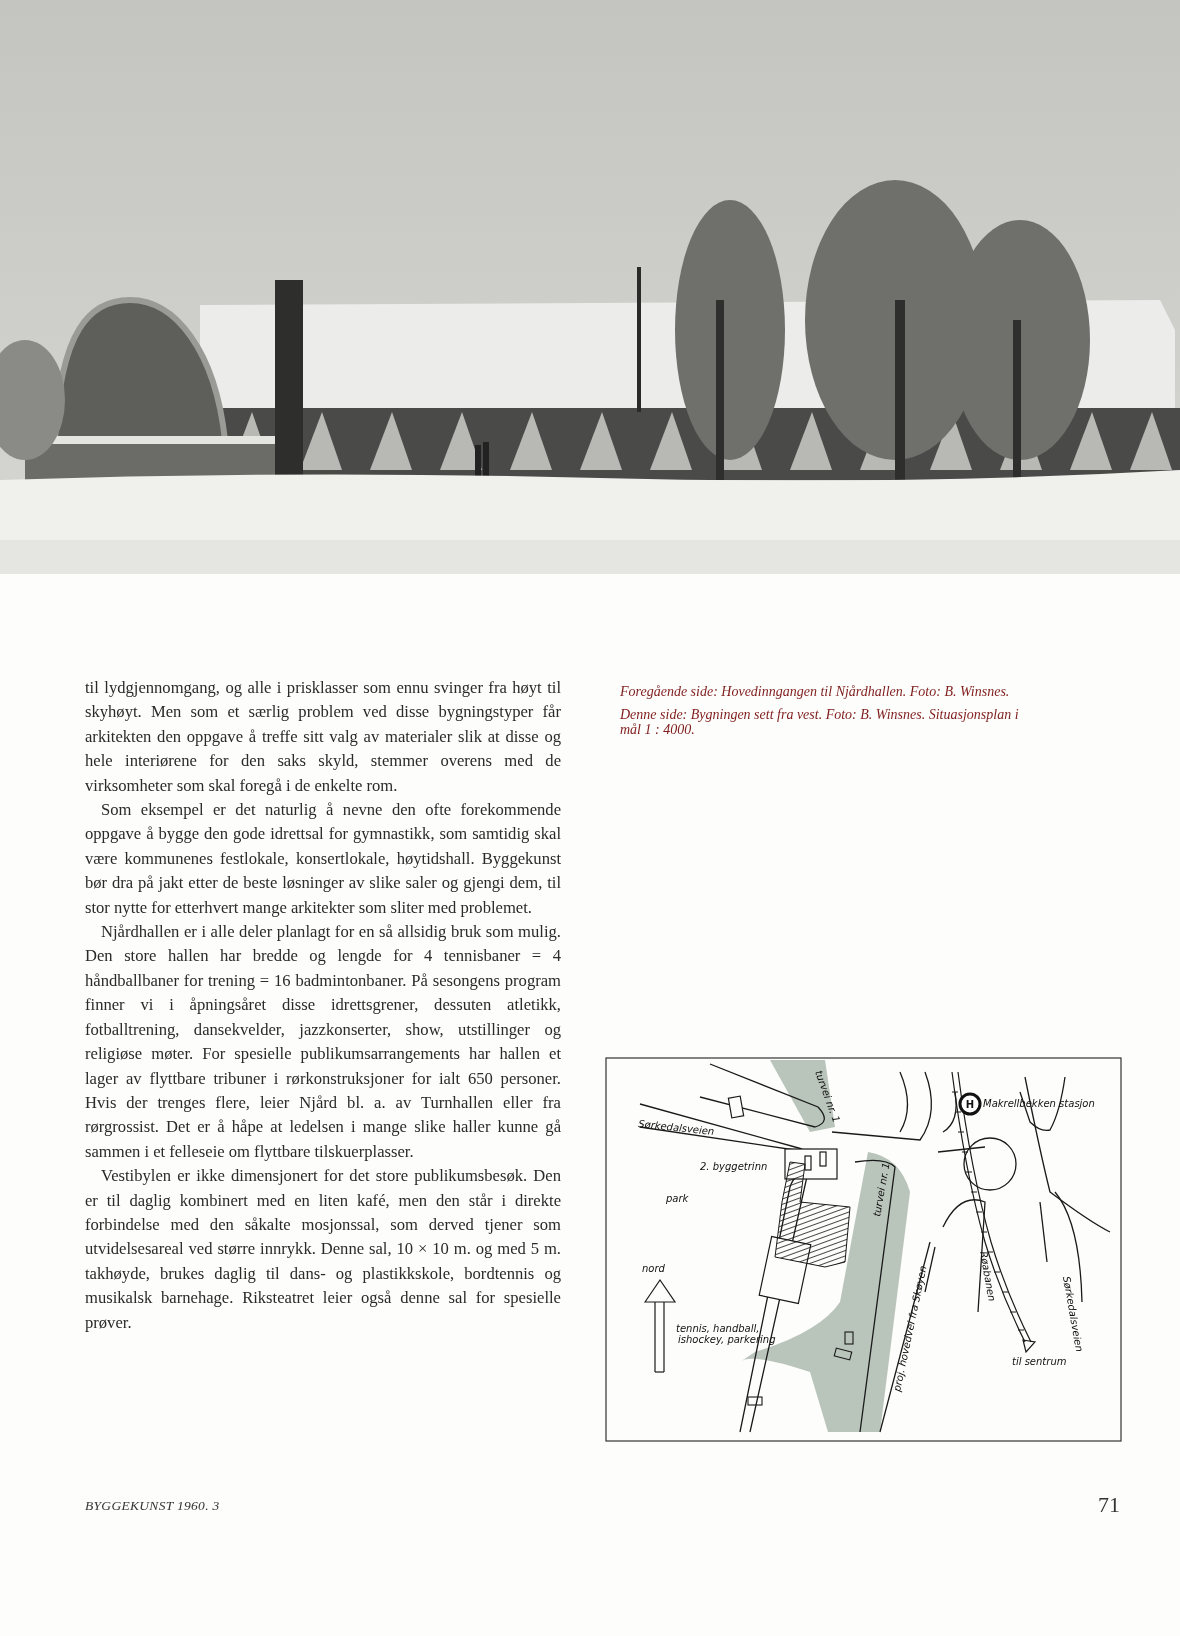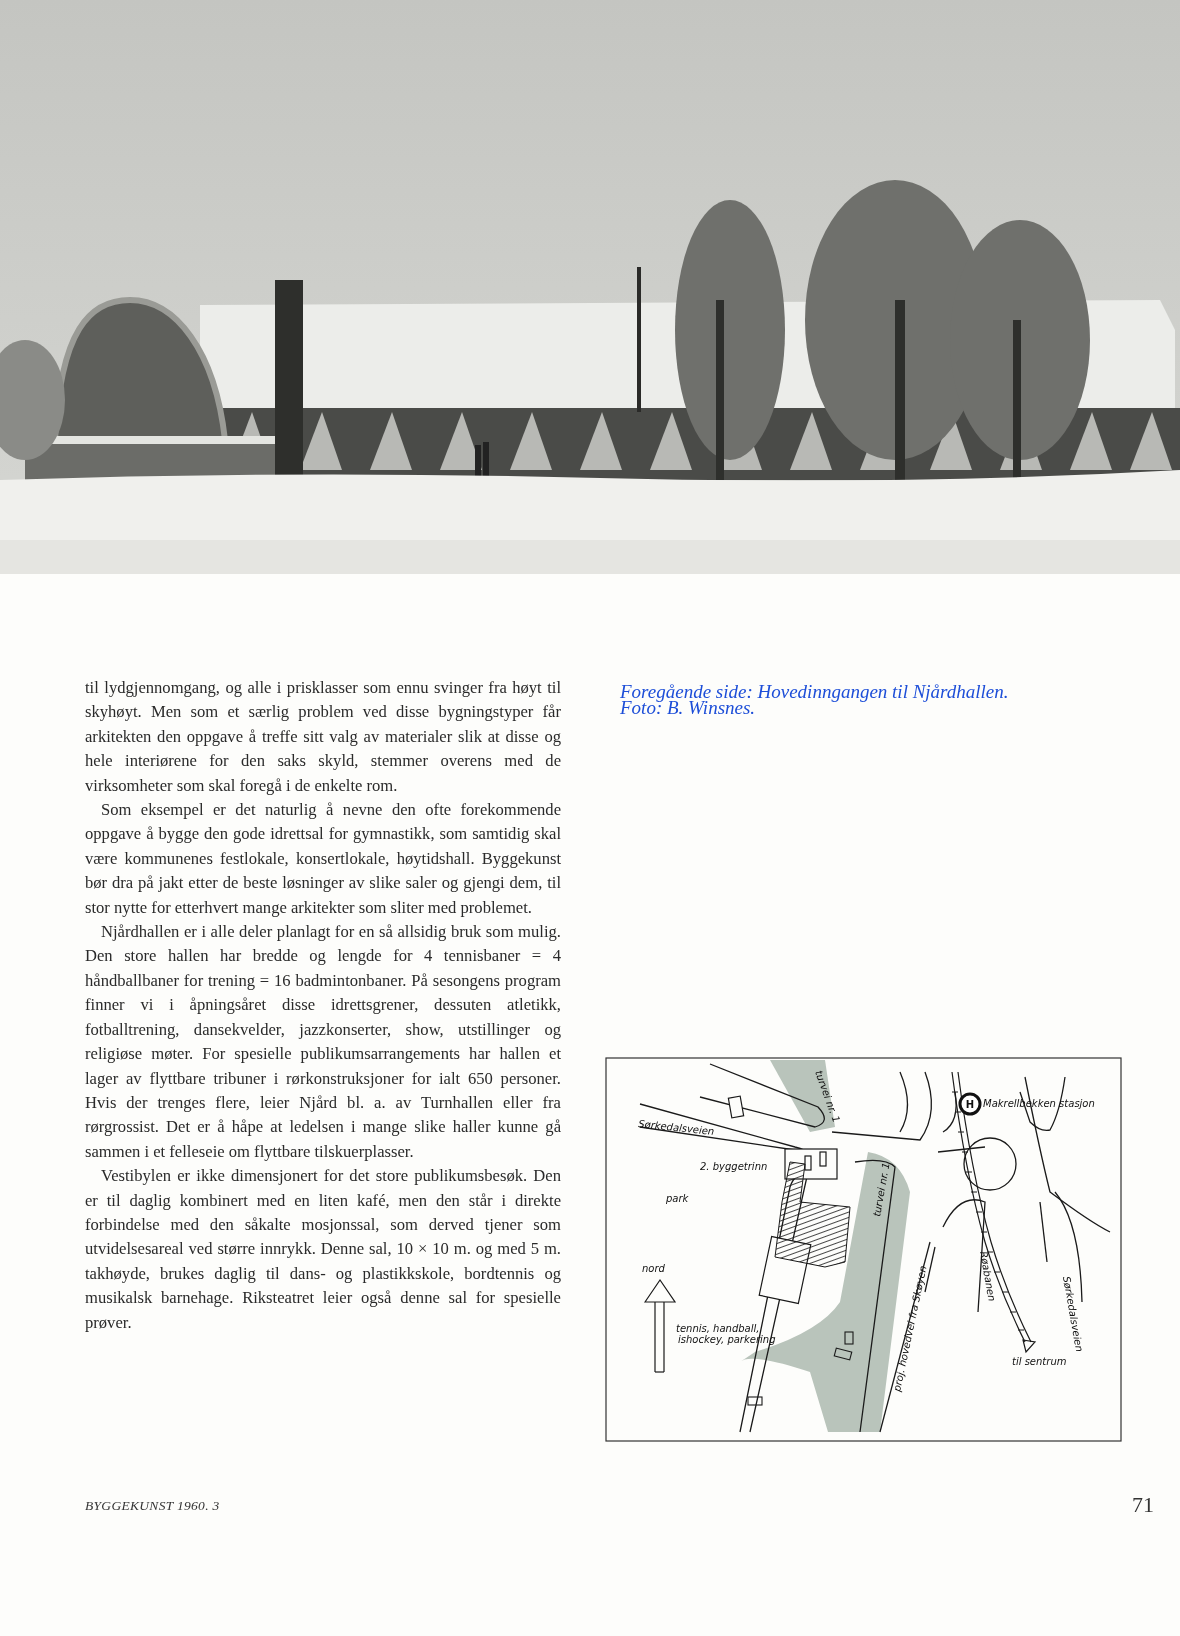--- a/index.html
+++ b/index.html
@@ -15,32 +15,32 @@
   }
   .photo svg { display: block; }
   .col-left {
     position: absolute; left: 85px; top: 676px; width: 476px;
     font-size: 16.6px; line-height: 24.4px; text-align: justify;
   }
   .col-left p { margin: 0; text-indent: 0; }
   .col-left p.indent { text-indent: 16px; font-family: Liberation Serif, serif; }
   .caption {
     position: absolute; left: 620px; top: 684px; width: 400px;
-    font-style: italic; font-size: 19px; line-height: 15.5px; color: #1d4ed8;
+    font-style: italic; font-size: 14px; line-height: 15.5px; color: #7f1d1d;
   }
   .caption p { margin: 0 0 7px 0; }
   .map {
     position: absolute; left: 600px; top: 1052px; width: 525px; height: 395px;
   }
   .footer-left {
     position: absolute; left: 85px; top: 1498px;
     font-size: 13.5px; letter-spacing: 0.3px; color: #333; font-style: italic;
   }
   .footer-right {
-    position: absolute; left: 1132px; top: 1492px;
+    position: absolute; left: 1098px; top: 1492px;
     font-size: 22px; color: #333;
   }
   .map-label { font-family: "DejaVu Sans", sans-serif; font-size: 10px; fill: #111; font-style: italic; }
 </style>
 </head>
 <body>
 
 <div class="photo">
   <svg width="1180" height="574" viewBox="0 0 1180 574">
     <defs>
@@ -104,20 +104,21 @@
 
 <div class="col-left">
   <p>til lydgjennomgang, og alle i prisklasser som ennu svinger fra høyt til skyhøyt. Men som et særlig problem ved disse bygningstyper får arkitekten den oppgave å treffe sitt valg av materialer slik at disse og hele interiørene for den saks skyld, stemmer overens med de virksomheter som skal foregå i de enkelte rom.</p>
   <p class="indent">Som eksempel er det naturlig å nevne den ofte forekommende oppgave å bygge den gode idrettsal for gymnastikk, som samtidig skal være kommunenes festlokale, konsertlokale, høytidshall. Byggekunst bør dra på jakt etter de beste løsninger av slike saler og gjengi dem, til stor nytte for etterhvert mange arkitekter som sliter med problemet.</p>
   <p class="indent">Njårdhallen er i alle deler planlagt for en så allsidig bruk som mulig. Den store hallen har bredde og lengde for 4 tennisbaner = 4 håndballbaner for trening = 16 badmintonbaner. På sesongens program finner vi i åpningsåret disse idrettsgrener, dessuten atletikk, fotballtrening, dansekvelder, jazzkonserter, show, utstillinger og religiøse møter. For spesielle publikumsarrangements har hallen et lager av flyttbare tribuner i rørkonstruksjoner for ialt 650 personer. Hvis der trenges flere, leier Njård bl. a. av Turnhallen eller fra rørgrossist. Det er å håpe at ledelsen i mange slike haller kunne gå sammen i et felleseie om flyttbare tilskuerplasser.</p>
   <p class="indent">Vestibylen er ikke dimensjonert for det store publikumsbesøk. Den er til daglig kombinert med en liten kafé, men den står i direkte forbindelse med den såkalte mosjonssal, som derved tjener som utvidelsesareal ved større innrykk. Denne sal, 10 × 10 m. og med 5 m. takhøyde, brukes daglig til dans- og plastikkskole, bordtennis og musikalsk barnehage. Riksteatret leier også denne sal for spesielle prøver.</p>
 </div>
 
 <div class="caption">
   <p>Foregående side: Hovedinngangen til Njårdhallen. Foto: B. Winsnes.</p>
+  <p>Denne side: Bygningen sett fra vest. Foto: B. Winsnes. Situasjonsplan i mål 1 : 4000.</p>
 </div>
 
 <div class="map">
   <svg width="525" height="395" viewBox="0 0 525 395">
 
     <rect x="6" y="6" width="515" height="383" fill="#fdfdfb" stroke="#333" stroke-width="1.2"></rect>
 
     <path d="M170,8 L225,8 L235,75 L210,80 Z" fill="#b9c4bb"></path>
     <path d="M268,100 Q300,105 310,140 L280,380 L228,380 L210,320 Q150,300 140,310 L155,300 Q220,280 240,250 Z" fill="#b9c4bb"></path>
 

